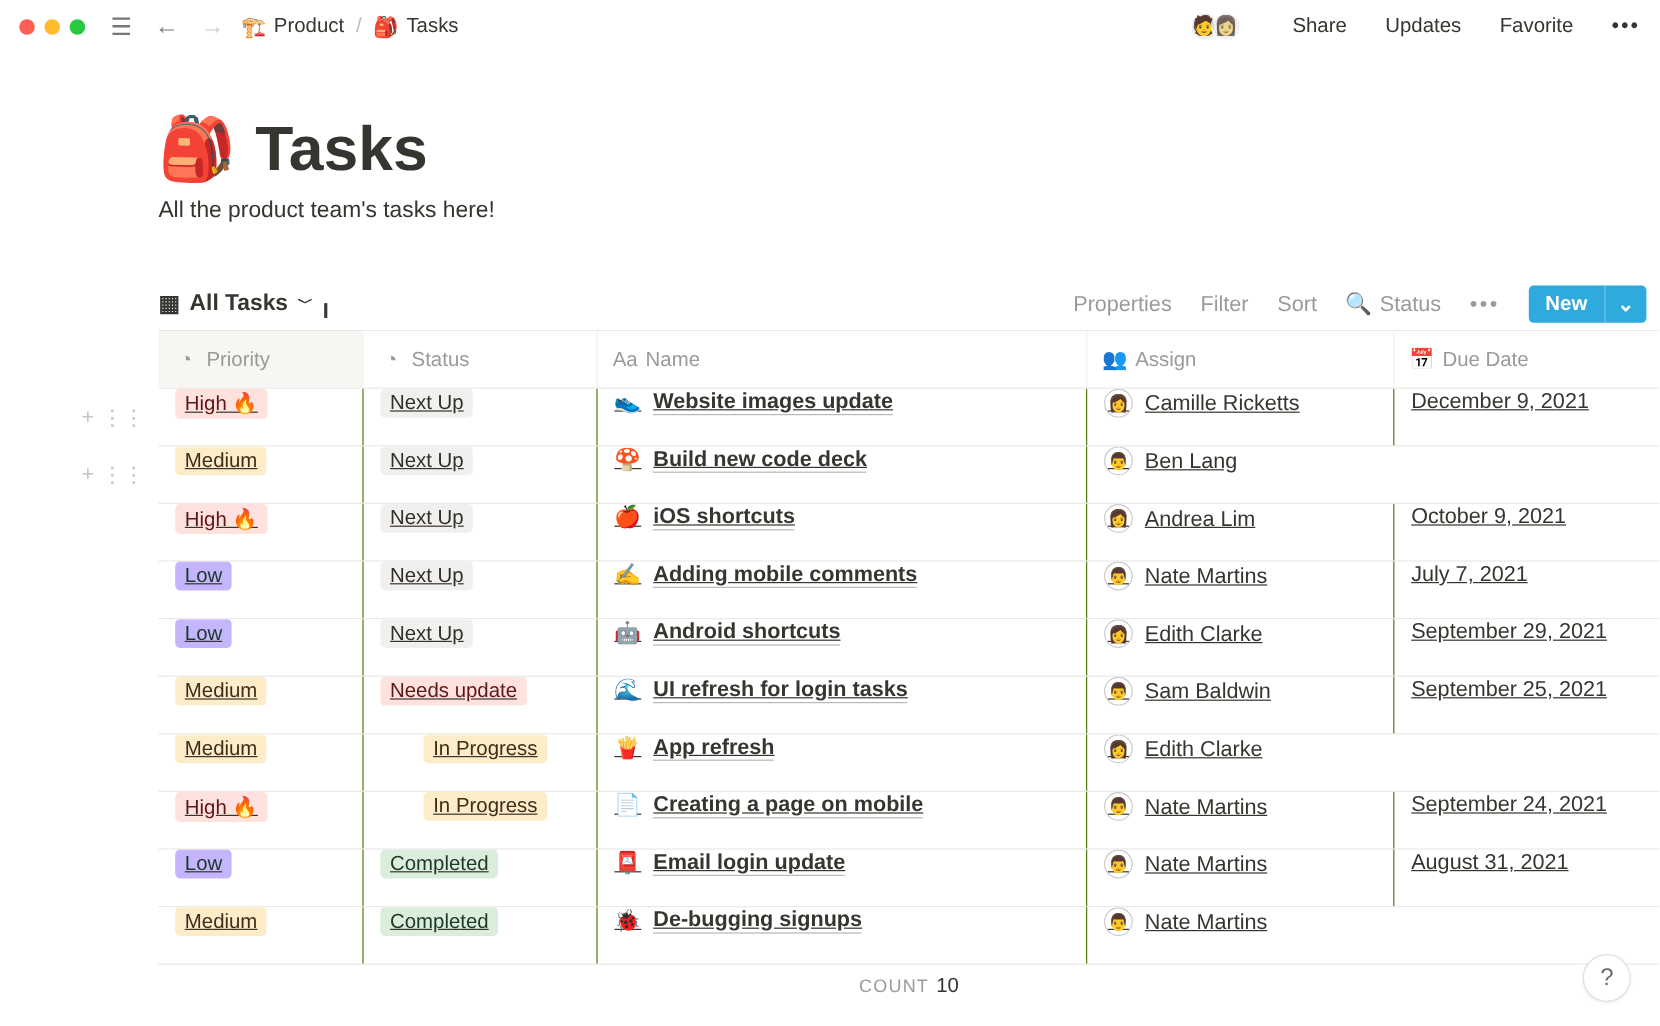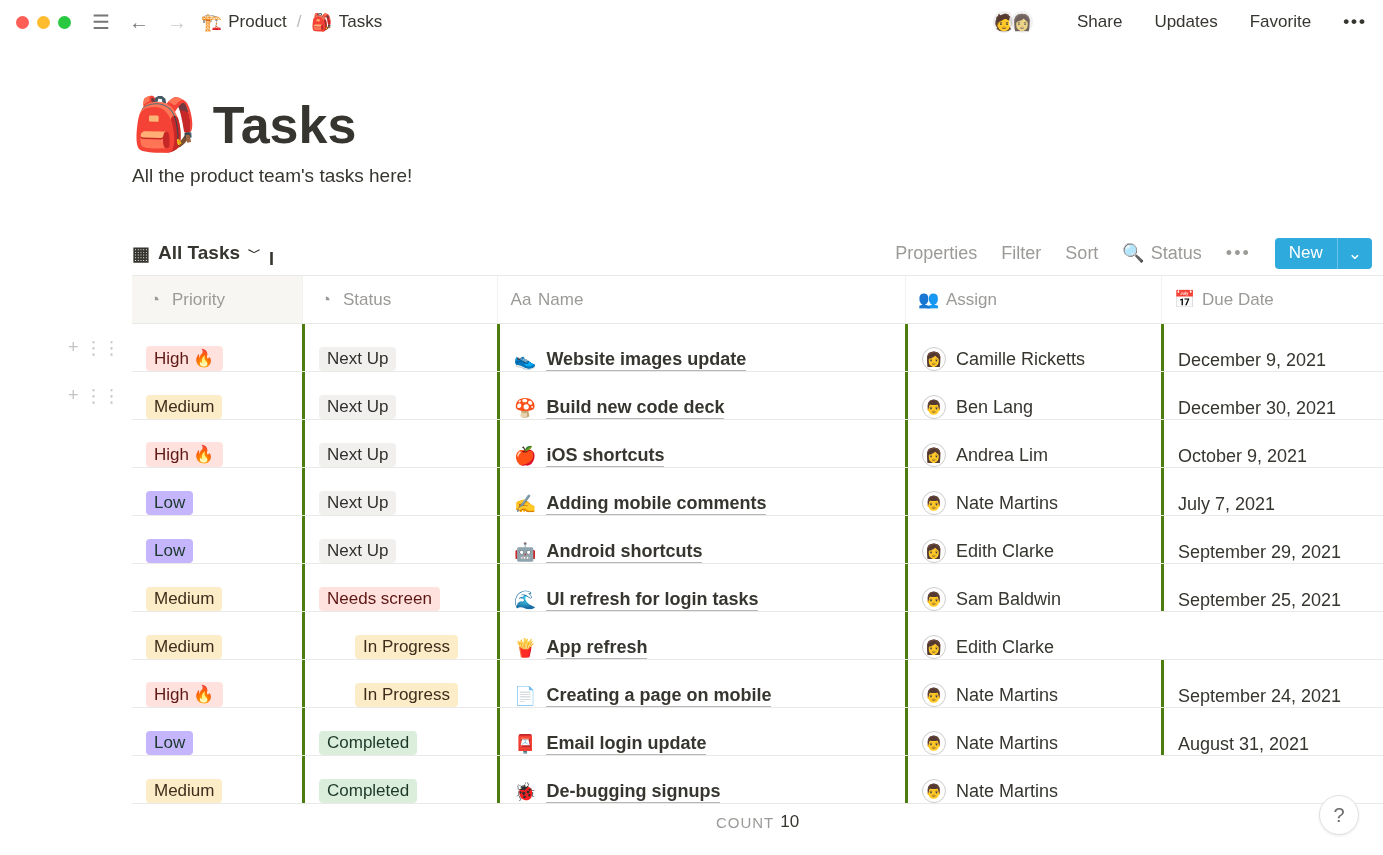--- a/index.html
+++ b/index.html
@@ -27,33 +27,33 @@
 .title { display: flex; align-items: center; gap: 16px; font-size: 52px; font-weight: 700; }
 .subtitle { margin-top: 10px; font-size: 19px; color: #37352f; }
 
 
 .viewbar { display: flex; align-items: center; margin-top: 44px; height: 44px; font-size: 18px; color: #787774; }
 .viewname { display: flex; align-items: center; gap: 8px; color: #37352f; font-weight: 600; font-size: 19px; }
 .viewbar .right { margin-left: auto; display: flex; align-items: center; gap: 24px; }
 .viewlink { cursor: pointer; color: #9b9a97; }
 .searchwrap { display: flex; align-items: center; gap: 6px; color: #9b9a97; }
 .dots3 { color: #9b9a97; letter-spacing: 2px; cursor:pointer; }
-.newbtn { display: flex; align-items: center; background: #2eaadc; color: #fff; border-radius: 4px; overflow: hidden; font-size: 17px; font-weight:400; }
+.newbtn { display: flex; align-items: center; background: #2eaadc; color: #fff; border-radius: 4px; overflow: hidden; font-size: 17px; font-weight:700; }
 .newbtn .lbl { padding: 5px 14px; }
 .newbtn .car { padding: 5px 10px; border-left: 1px solid rgba(255,255,255,0.3); }
 
 
 .table { margin-left: 132px; margin-right: 0; border-top: 1px solid #e9e9e7; }
 .hdr, .row { display: grid; grid-template-columns: 170px 195px 408px 256px 220px; align-items: center; height: 48px; }
 .hdr { color: #9b9a97; font-size: 17px; border-bottom: 1px solid #e9e9e7; background:#fff; }
 .hdr .cell { display: flex; align-items: center; gap: 8px; padding: 0 14px; height:100%; }
 .hdr .cell.sorted { background: #f7f6f3; }
 .row { border-bottom: 1px solid #e9e9e7; font-size: 18px; position: relative; }
-.row .cell { padding: 0 14px; height:100%; display:flex; align-items:flex-end; gap:10px; overflow:hidden; white-space:nowrap; }
-.row .cell + .cell { border-left: 3px solid #4d7c0f; }
+.row .cell { padding: 0 14px; height:100%; display:flex; align-items:flex-start; gap:10px; overflow:hidden; white-space:nowrap;text-decoration:underline; }
+.row .cell + .cell { border-left: 1px solid #4d7c0f; }
 .hdr .cell + .cell { border-left: 1px solid #f1f1ef; }
 
 .rowactions { position:absolute; left:-64px; top:0; height:100%; display:none; align-items:center; gap:6px; color:#c4c4c4; }
 .row.hover .rowactions { display:flex; }
 
 .tag { display:inline-block; padding: 2px 8px; border-radius: 4px; font-size: 17px; }
 .tag.high { background: #ffe2dd; color:#5d1715;}
 .tag.medium { background: #fdecc8; color:#402c1b;}
 .tag.low { background: #c4b5fd; color:#1c3829;}
 .tag.nextup { background: #f1f0ef; color:#32302c;}
@@ -204,23 +204,20 @@
               <span>🍄</span>
               <span class="txt">Build new code deck</span>
             </span>
           </div>
           <div class="cell">
             <span class="assigncell">
               <span class="aviicon">👨</span>
               <span>Ben Lang</span>
             </span>
           </div>
-          <div class="cell">
-            <span>December 30, 2021</span>
-          </div>
         </div>
         <div class="row">
           <div class="cell">
             <span class="tag high">High 🔥</span>
           </div>
           <div class="cell">
             <span class="tag nextup">Next Up</span>
           </div>
           <div class="cell">
             <span class="namecell">
@@ -282,21 +279,21 @@
           </div>
           <div class="cell">
             <span>September 29, 2021</span>
           </div>
         </div>
         <div class="row">
           <div class="cell">
             <span class="tag medium">Medium</span>
           </div>
           <div class="cell">
-            <span class="tag needsreview">Needs screen</span>
+            <span class="tag needsreview">Needs update</span>
           </div>
           <div class="cell">
             <span class="namecell">
               <span>🌊</span>
               <span class="txt">UI refresh for login tasks</span>
             </span>
           </div>
           <div class="cell">
             <span class="assigncell">
               <span class="aviicon">👨</span>

